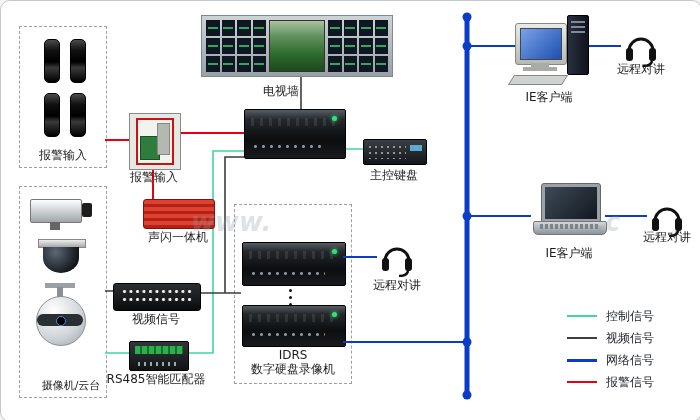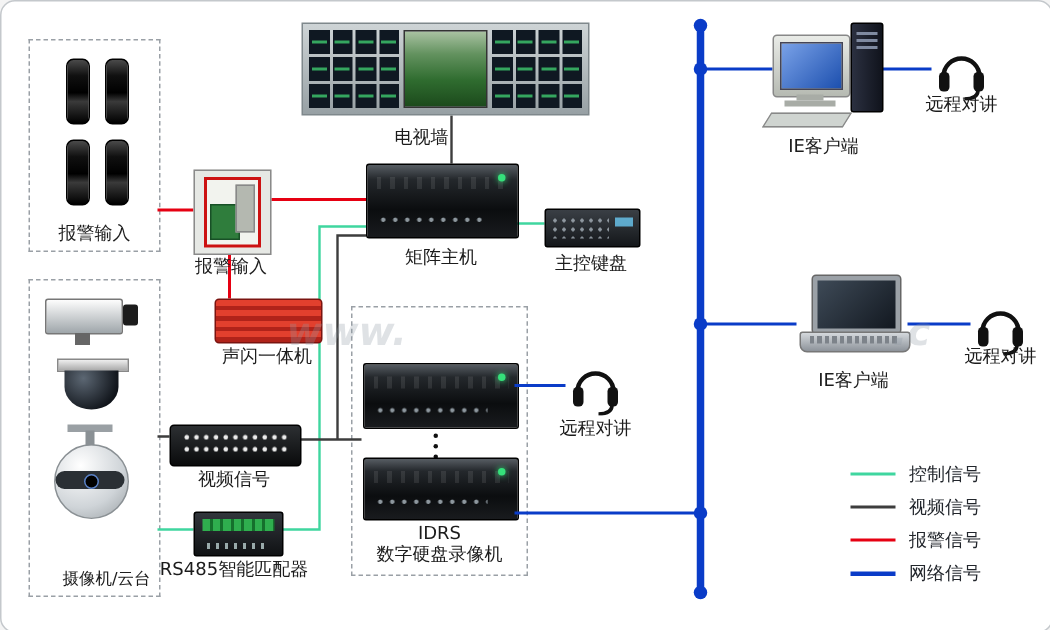--- a/index.html
+++ b/index.html
@@ -201,21 +201,20 @@
         <div class="twcell"></div>
         <div class="twcell"></div>
         <div class="twcell"></div>
       </div>
   </div>
   <div class="lbl" style="left:240px;top:84px;width:80px;">电视墙</div>
 
   <div class="abs rack" style="left:243px;top:108px;width:100px;height:48px;">
     <div class="led"></div>
   </div>
-  <div class="lbl" style="left:245px;top:164px;width:96px;">矩阵主机</div>
 
   <div class="abs kbd" style="left:362px;top:138px;width:62px;height:24px;"></div>
   <div class="lbl" style="left:356px;top:168px;width:74px;">主控键盘</div>
 
   <div class="dashed" style="left:233px;top:203px;width:116px;height:178px;">
     <div class="rack" style="position:absolute;left:7px;top:37px;width:102px;height:42px;">
       <div class="led"></div>
     </div>
     <div class="vdots" style="left:54px;top:84px;">
       <span></span>
@@ -285,25 +284,25 @@
   <div class="legend" style="left:566px;top:304px;width:130px;">
     <div class="legend-row">
       <span class="sw" style="background: rgb(63, 214, 159);"></span>
       <span class="legend-label">控制信号</span>
     </div>
     <div class="legend-row">
       <span class="sw" style="background: rgb(61, 61, 61);"></span>
       <span class="legend-label">视频信号</span>
     </div>
     <div class="legend-row">
+      <span class="sw thick" style="background: rgb(10, 60, 200);"></span>
+      <span class="legend-label">网络信号</span>
+    </div>
+    <div class="legend-row">
       <span class="sw" style="background: rgb(230, 0, 18);"></span>
       <span class="legend-label">报警信号</span>
     </div>
-    <div class="legend-row">
-      <span class="sw thick" style="background: rgb(10, 60, 200);"></span>
-      <span class="legend-label">网络信号</span>
-    </div>
   </div>
 
   <div class="wm" style="left:190px;top:206px;">www.</div>
   <div class="wm" style="left:594px;top:206px;">.c</div>
 
 </div>
 
 </body></html>

